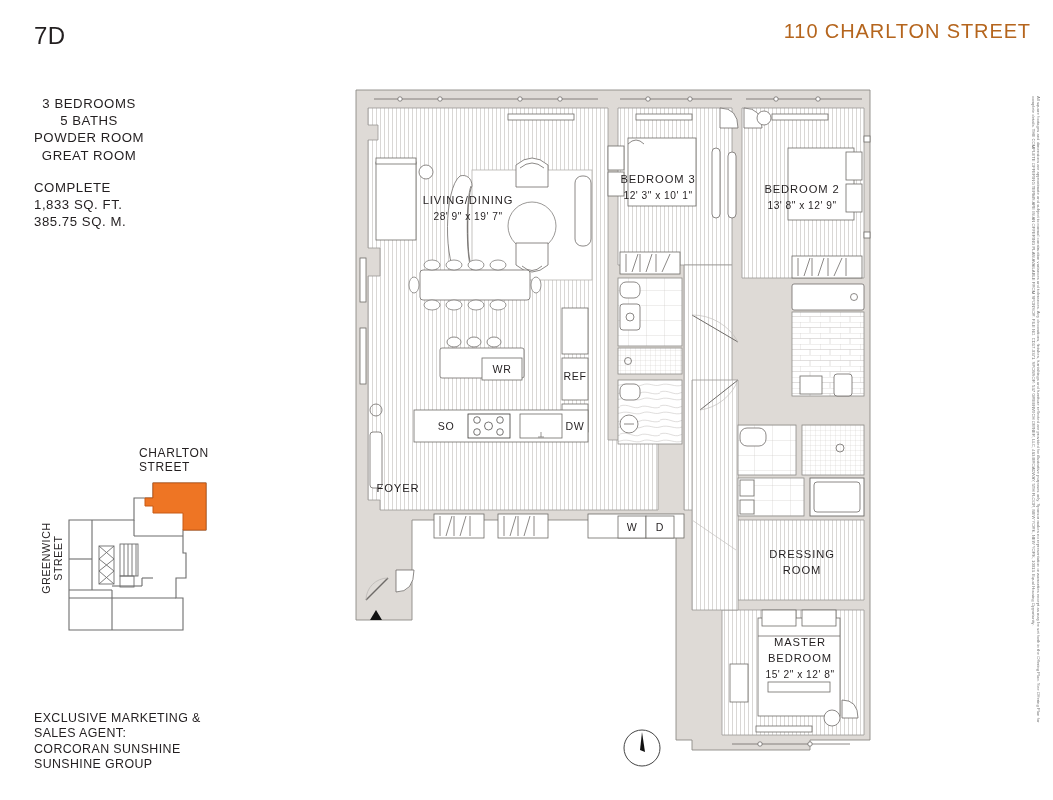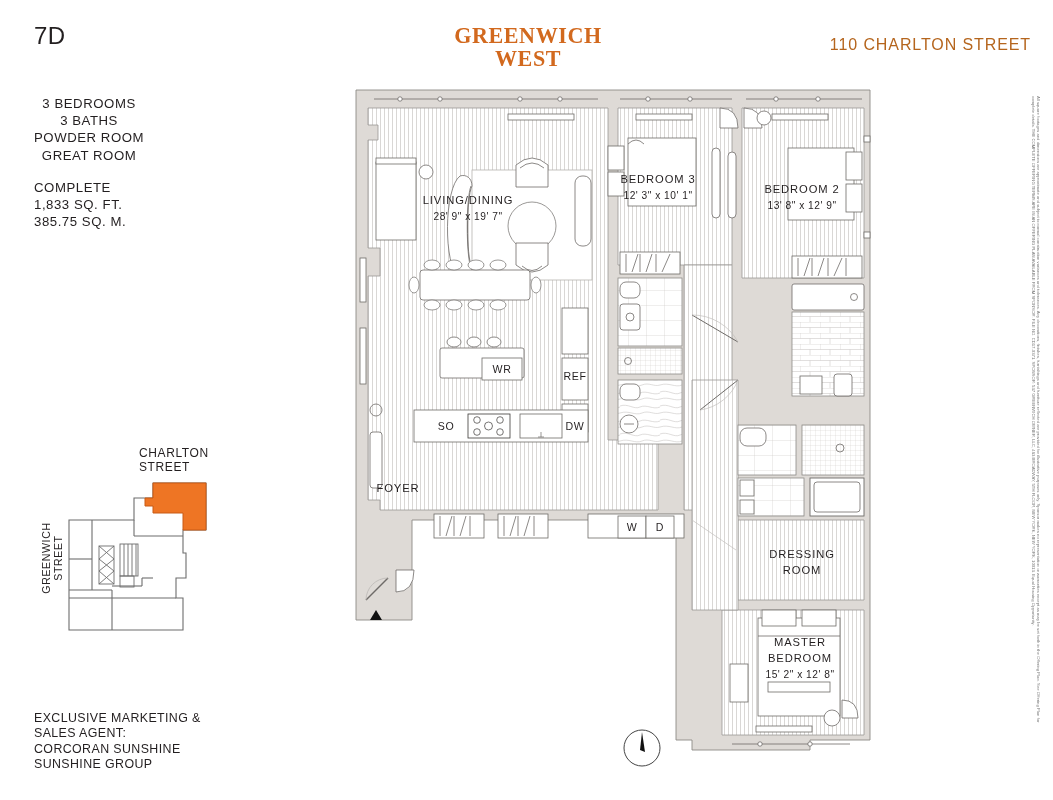--- a/index.html
+++ b/index.html
@@ -23,22 +23,22 @@
     font-family:"Liberation Serif", serif;
     font-size:23px;font-weight:700;letter-spacing:.6px;
     display:block;transform:scaleX(.96);
   }
   #brand-logo .l2{
     font-family:"Liberation Serif", serif;
     font-size:23px;font-weight:700;letter-spacing:.6px;
     display:block;transform:scaleX(.96);
   }
   #address-title{
-    position:absolute;right:22px;top:36px;
-    font-size:16px;letter-spacing:.9px;color:#b5651d;
+    position:absolute;right:22px;top:20px;
+    font-size:20px;letter-spacing:.9px;color:#b5651d;
   }
 
   
   .info-block{
     position:absolute;left:34px;font-size:13.2px;letter-spacing:.55px;
     line-height:17.2px;color:#231f20;
   }
   #features-list{top:95px;text-align:center;}
   #interior-block{top:179px;}
   #footer-agent{top:711px;line-height:15.4px;font-size:12.4px;letter-spacing:.4px;}
@@ -80,30 +80,26 @@
   .lbl-dim{font-size:10.2px;letter-spacing:.5px;}
   .lbl-appl{font-size:10.6px;letter-spacing:.6px;}
 </style>
 </head>
 <body>
 
 <div class="page">
 
   <div id="unit-number">7D</div>
 
-  <div id="brand-logo">
-    <span class="l1">GREENWICH</span>
-    <span class="l2">WEST</span>
-  </div>
 
   <div id="address-title">110 CHARLTON STREET</div>
 
   <div class="info-block" id="features-list">
     <div>3 BEDROOMS</div>
-    <div>3 BATHS</div>
+    <div>5 BATHS</div>
     <div>POWDER ROOM</div>
     <div>GREAT ROOM</div>
   </div>
 
   <div class="info-block" id="interior-block">
     <div>COMPLETE</div>
     <div>1,833 SQ. FT.</div>
     <div>385.75 SQ. M.</div>
   </div>
 

